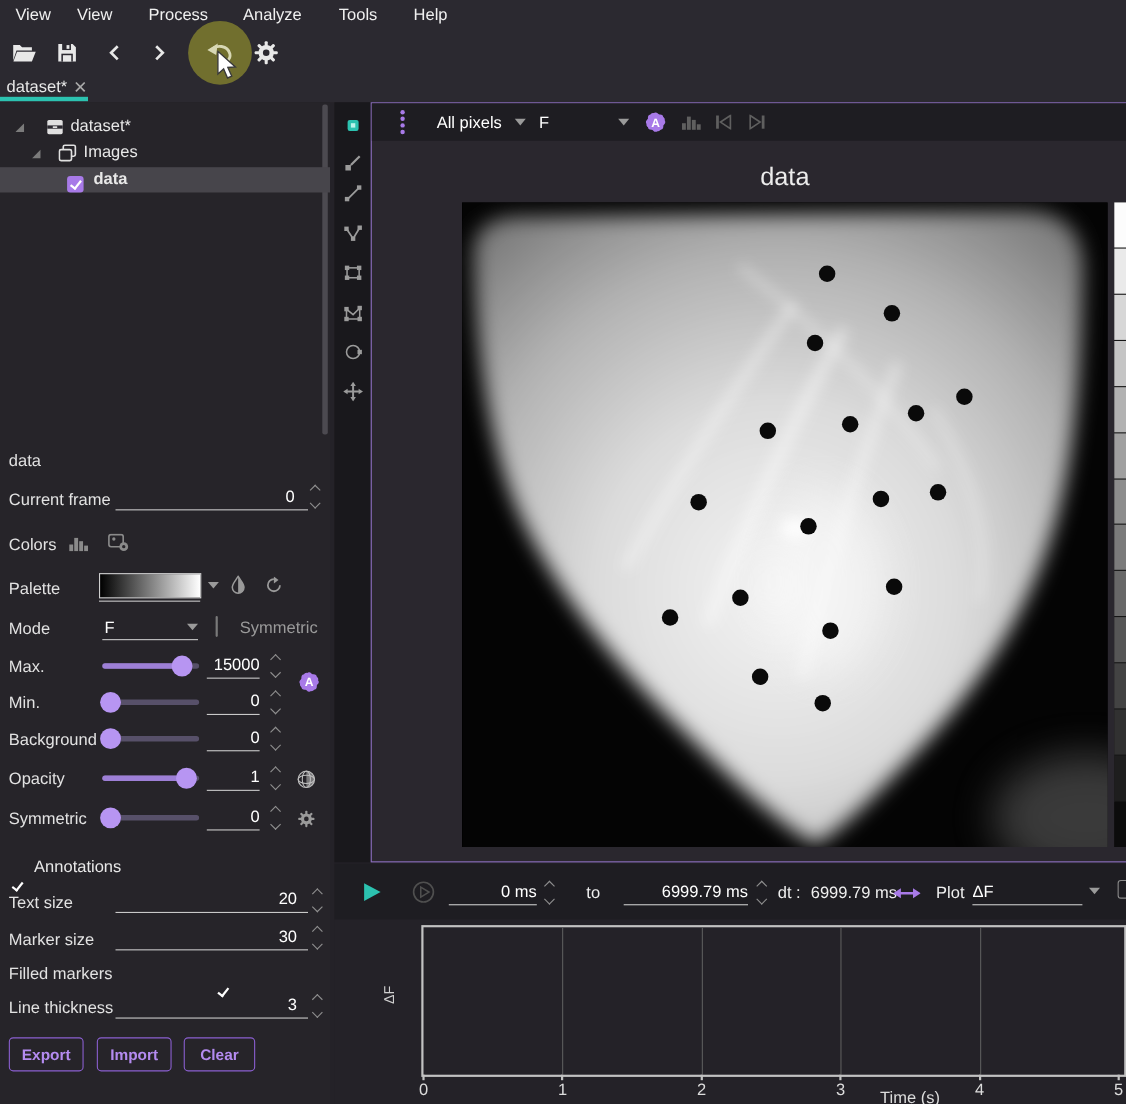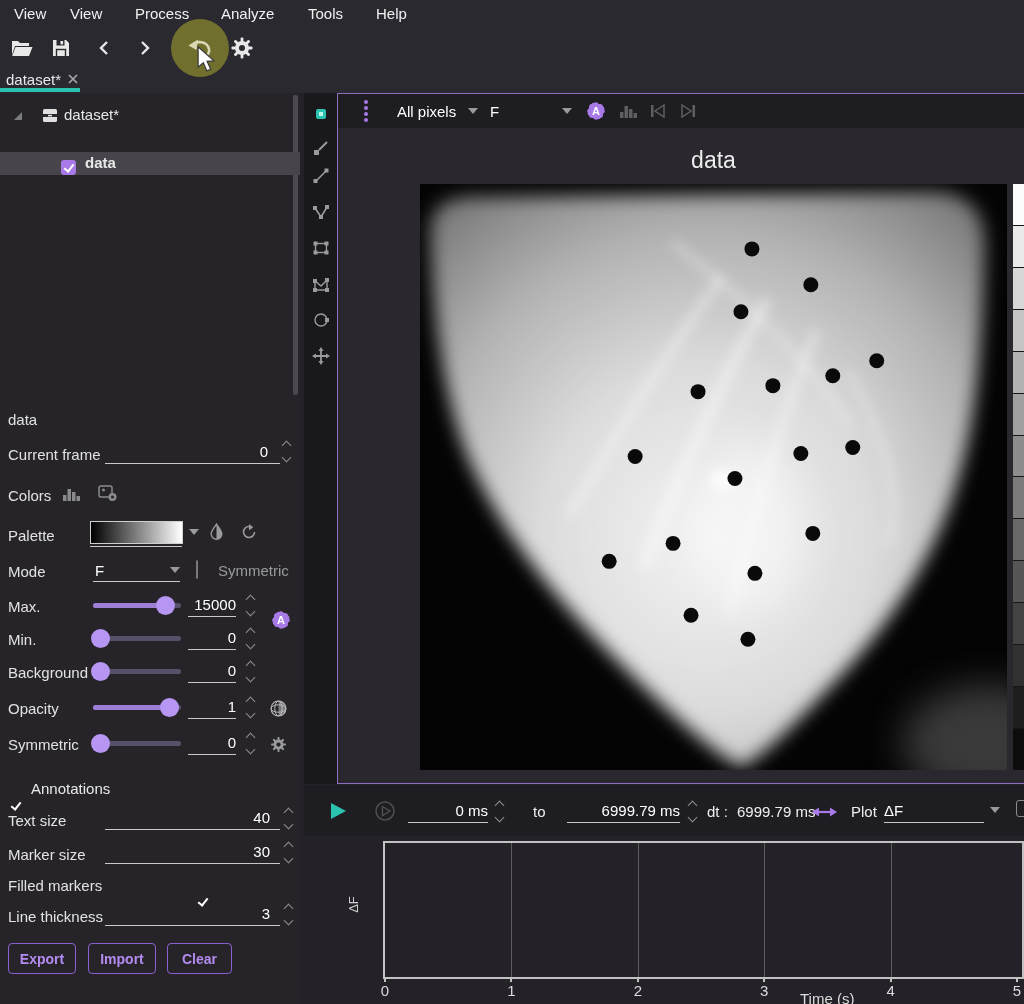--- a/index.html
+++ b/index.html
@@ -156,20 +156,34 @@
       <span class="abs" style="left:42px;top:4px">
         <svg width="16" height="15" viewBox="0 0 16 15">
             <rect x="1" y="1" width="14" height="13" rx="1.5" fill="#e0e0e0"></rect>
             <rect x="1" y="6" width="14" height="3" fill="#2b2930"></rect>
             <rect x="6" y="6.8" width="4" height="1.6" fill="#e0e0e0"></rect>
           </svg>
       </span>
       <span class="abs" style="left:64px;top:2px">dataset*</span>
     </div>
 
+    <div class="tree-row" style="top:35px">
+      <span class="abs" style="left:29px;top:8px">
+          <svg width="8" height="8">
+            <polygon points="8,0 8,8 0,8" fill="#7b7b7b"></polygon>
+          </svg>
+        </span>
+      <span class="abs" style="left:53px;top:3px">
+        <svg width="17" height="17" viewBox="0 0 17 17">
+            <rect x="4.5" y="1" width="11" height="10" rx="1.5" fill="none" stroke="#e0e0e0" stroke-width="1.5"></rect>
+            <rect x="1" y="5" width="11" height="10" rx="1.5" fill="#262429" stroke="#e0e0e0" stroke-width="1.5"></rect>
+          </svg>
+      </span>
+      <span class="abs" style="left:76px;top:2px">Images</span>
+    </div>
 
     <div class="tree-row selected" style="top:59px">
       <span class="cb abs" style="left:61px;top:4px"></span>
       <span class="abs" style="left:85px;top:2px;font-weight:bold">data</span>
     </div>
 
 
     
     <span class="plabel" style="top:318px">data</span>
 
@@ -320,21 +334,21 @@
           </g>
           <circle cx="12" cy="12" r="3" fill="#262429"></circle>
         </svg>
     </span>
 
     
     <span class="cb abs" style="left:8px;top:687px"></span>
     <span class="abs" style="left:31px;top:687px;font-size:15px">Annotations</span>
 
     <span class="plabel" style="top:719px">Text size</span>
-    <span class="field-val" style="left:105px;top:716px;width:165px;padding-right:10px">40</span>
+    <span class="field-val" style="left:105px;top:716px;width:165px;padding-right:10px">20</span>
     <span class="spin" style="left:285px;top:716px">
         <i class="chu"></i>
         <i class="chd"></i>
       </span>
 
     <span class="plabel" style="top:753px">Marker size</span>
     <span class="field-val" style="left:105px;top:750px;width:165px;padding-right:10px">30</span>
     <span class="spin" style="left:285px;top:750px">
         <i class="chu"></i>
         <i class="chd"></i>

